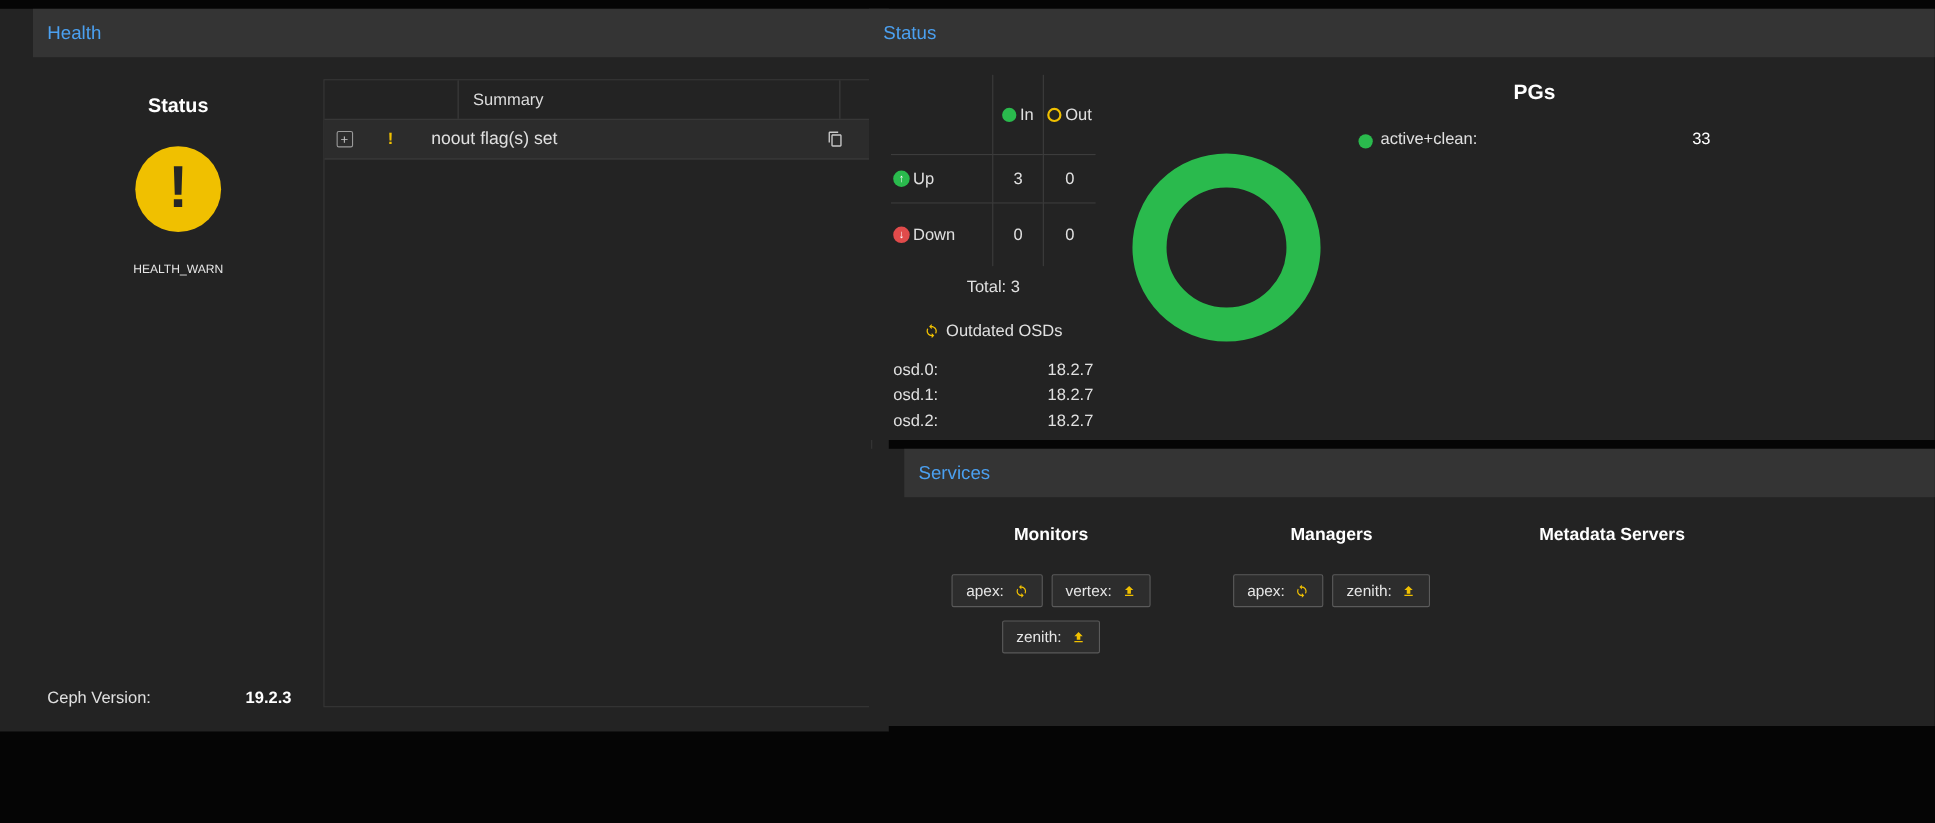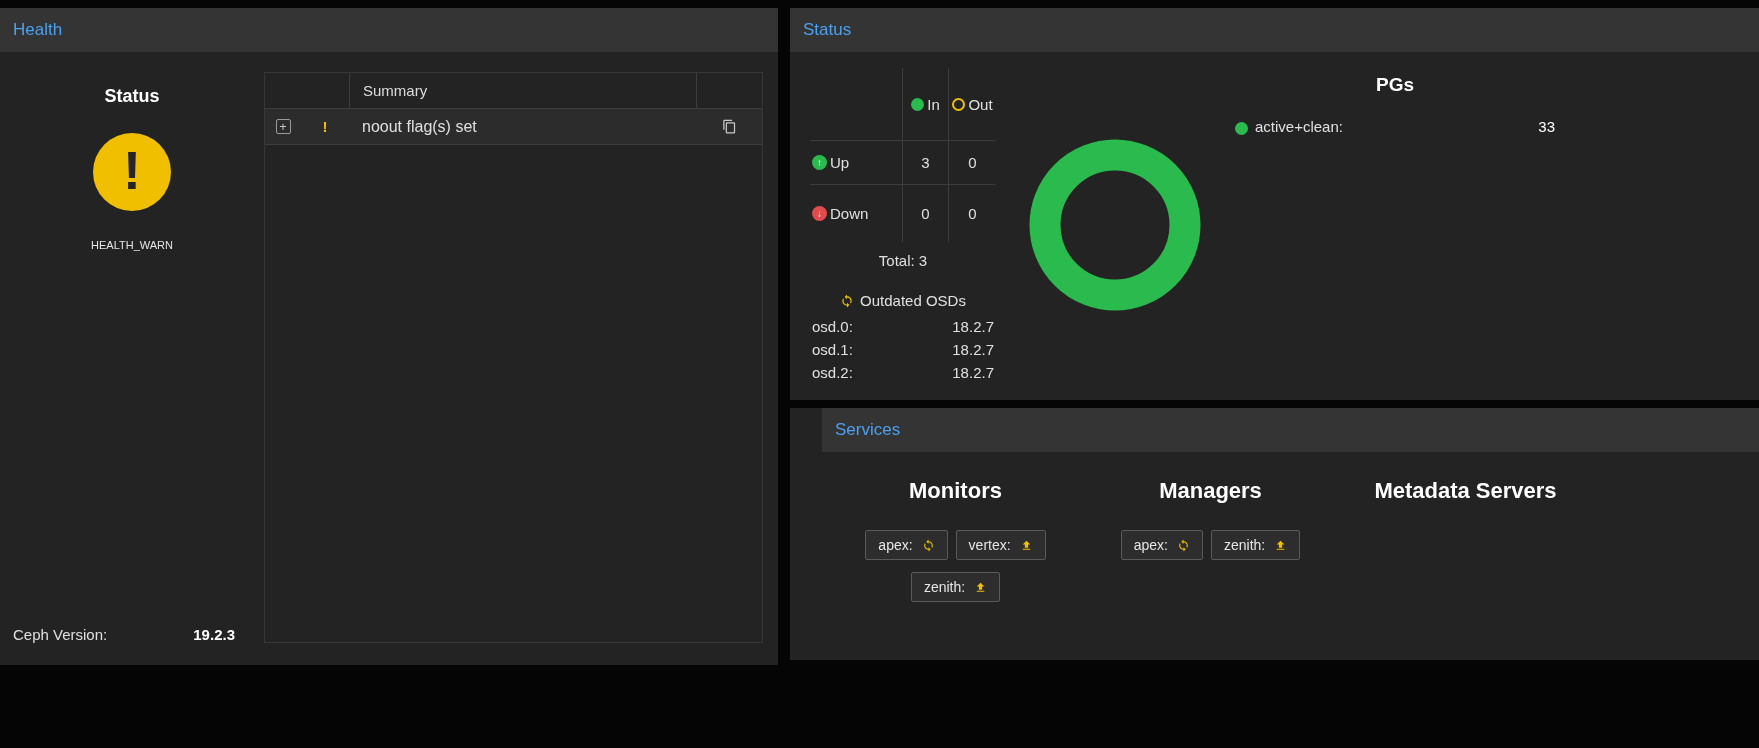--- a/index.html
+++ b/index.html
@@ -9,21 +9,21 @@
     -webkit-font-smoothing:antialiased;
   }
   .panel{position:absolute;background:#232323;}
   .panel-header{
     height:44px;background:#343434;display:flex;align-items:center;
     padding:0 13px;font-size:17px;color:#4ba0f0;box-sizing:border-box;
   }
   .panel-body{position:relative;height:calc(100% - 44px);}
 
   
-  #health-panel{left:0;top:8px;width:778px;height:657px;}
+  #health-panel{left:0;top:8px;width:778px;height:657px;padding-left:30px;}
   .health-left{position:absolute;left:0;top:0;width:264px;height:100%;}
   .status-heading{margin-top:34px;text-align:center;font-size:18px;font-weight:bold;color:#fff;}
   .warn-circle{
     width:78px;height:78px;border-radius:50%;background:#f0c000;margin:26px auto 0;
     display:flex;align-items:center;justify-content:center;
   }
   .warn-circle span{color:#262626;font-size:54px;font-weight:bold;line-height:1;margin-top:-4px;}
   .health-state{margin-top:28px;text-align:center;font-size:11px;color:#e6e6e6;}
   .version-row{
     position:absolute;left:13px;bottom:22px;width:222px;display:flex;
@@ -34,21 +34,21 @@
   .summary-grid{
     position:absolute;left:264px;top:20px;width:499px;bottom:22px;
     border:1px solid #373737;box-sizing:border-box;background:#232323;
   }
   .sum-row{
     display:grid;grid-template-columns:36px 48px 1fr 66px;height:36px;
     border-bottom:1px solid #3c3c3c;box-sizing:border-box;align-items:stretch;
   }
   .sum-cell{display:flex;align-items:center;box-sizing:border-box;}
   .sum-cell.sep{border-left:1px solid #3c3c3c;}
-  .sum-head .sum-cell{font-size:15px;color:#dcdcdc;}
+  .sum-head .sum-cell{font-size:15px;color:#dcdcdc;margin-left:37px;}
   .sum-data{background:#2c2c2c;cursor:pointer;}
   .sum-cell.center{justify-content:center;}
   .sum-cell.pad{padding-left:13px;}
   .expand-box{
     width:13px;height:13px;border:1px solid #9a9a9a;color:#c8c8c8;border-radius:2px;
     display:flex;align-items:center;justify-content:center;font-size:12px;line-height:1;
   }
   .sev-warn{color:#f0c000;font-weight:bold;font-size:15px;}
   .copy-icon svg{width:15px;height:15px;fill:#c8c8c8;cursor:pointer;}
 
@@ -66,35 +66,35 @@
   .dot-in{width:13px;height:13px;border-radius:50%;background:#2aba4d;}
   .ring-out{width:13px;height:13px;border-radius:50%;border:2px solid #f0c000;box-sizing:border-box;}
   .circ-up,.circ-down{
     width:15px;height:15px;border-radius:50%;display:inline-flex;align-items:center;
     justify-content:center;font-size:10px;line-height:1;color:#fff;flex:0 0 auto;
   }
   .circ-up{background:#2aba4d;}
   .circ-down{background:#e14b4b;}
   .osd-total{position:absolute;left:20px;top:200px;width:186px;text-align:center;font-size:15px;}
   .outdated{position:absolute;left:22px;top:240px;width:182px;font-size:15px;}
-  .outdated-title{display:flex;align-items:center;justify-content:center;gap:6px;margin-bottom:6px;}
+  .outdated-title{display:flex;align-items:center;justify-content:center;gap:6px;margin-bottom:16px;}
   .outdated-title svg{width:14px;height:14px;fill:#f0c000;}
   .outdated-row{display:flex;justify-content:space-between;line-height:23px;}
   .donut-wrap{position:absolute;left:239px;top:87px;width:172px;height:172px;}
   .pgs{position:absolute;left:445px;top:22px;width:320px;}
   .pgs-title{text-align:center;font-size:19px;font-weight:bold;color:#fff;}
   .pgs-legend-row{display:flex;align-items:flex-end;gap:7px;margin-top:22px;font-size:15px;}
   .legend-dot{width:13px;height:13px;border-radius:50%;background:#2aba4d;flex:0 0 auto;}
   .pgs-legend-row .val{margin-left:auto;color:#fff;}
 
   
   #services-panel{left:790px;top:408px;width:969px;height:252px;padding-left:32px;}
   .svc-col{position:absolute;top:0;width:255px;height:100%;}
   .svc-col.c0{left:6px;} .svc-col.c1{left:261px;} .svc-col.c2{left:516px;}
-  .svc-title{margin-top:26px;text-align:center;font-size:22px;font-weight:bold;color:#fff;}
+  .svc-title{margin-top:26px;text-align:center;font-size:16px;font-weight:bold;color:#fff;}
   .svc-items{margin-top:26px;display:flex;flex-wrap:wrap;justify-content:center;gap:12px 8px;padding:0 2px;}
   .svc-btn{
     display:inline-flex;align-items:center;gap:9px;padding:6px 12px;
     background:#2d2d2d;border:1px solid #5a5a5a;border-radius:2px;
     font-size:14px;color:#e6e6e6;cursor:pointer;white-space:nowrap;
   }
   .svc-btn svg{width:13px;height:13px;fill:#f0c000;flex:0 0 auto;}
 </style>
 </head>
 <body>

